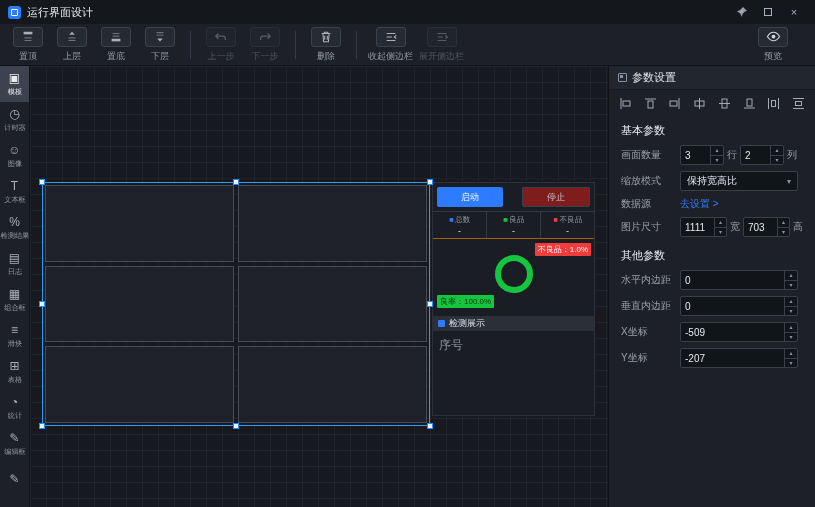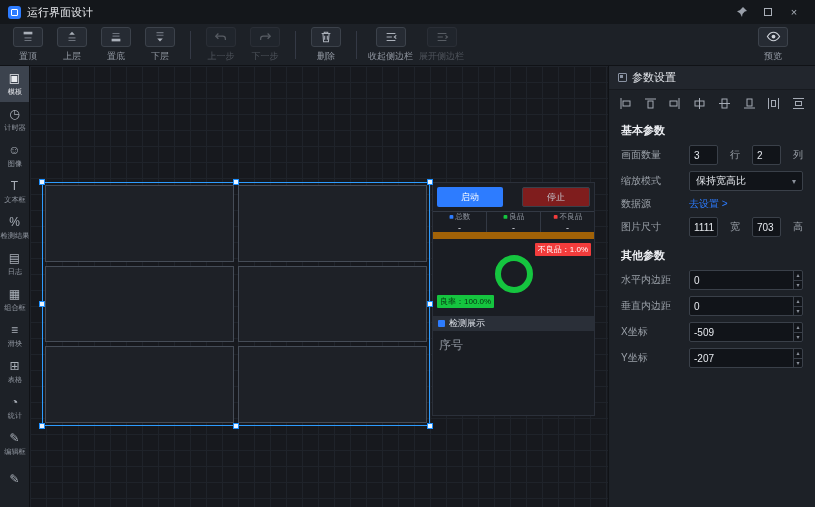--- a/index.html
+++ b/index.html
@@ -47,21 +47,21 @@
   .h-nw{left:-4px;top:-4px;} .h-n{left:50%;margin-left:-3px;top:-4px;} .h-ne{right:-4px;top:-4px;}
   .h-w{left:-4px;top:50%;margin-top:-3px;} .h-e{right:-4px;top:50%;margin-top:-3px;}
   .h-sw{left:-4px;bottom:-4px;} .h-s{left:50%;margin-left:-3px;bottom:-4px;} .h-se{right:-4px;bottom:-4px;}
 
   
   .det-widget { position:absolute; left:402px; top:116px; width:163px; height:234px; background:#1a1d23; border:1px solid #2b303a; display:flex; flex-direction:column; }
   .det-btn-row { display:flex; gap:19px; padding:4px; }
   .det-btn { flex:1; height:20px; display:flex; align-items:center; justify-content:center; font-size:9px; border-radius:2px; cursor:pointer; }
   .det-btn.start { background:#2d7cff; color:#fff; }
   .det-btn.stop { background:#7f1d1d; color:#c6cad2; border:1px solid #3a4049; }
-  .det-stats { display:flex; border-top:1px solid #333944; border-bottom:7px solid #a16207; height:28px; }
+  .det-stats { display:flex; border-top:1px solid #333944; border-bottom:1px solid #a16207; height:28px; }
   .det-stat { flex:1; display:flex; flex-direction:column; align-items:center; justify-content:center; gap:1px; }
   .det-stat + .det-stat { border-left:1px solid #333944; }
   .det-stat .ds-label { font-size:8px; color:#9298a2; display:flex; align-items:center; gap:2px; white-space:nowrap; transform:scale(.95); }
   .dot { width:4px; height:4px; border-radius:1px; display:inline-block; }
   .det-stat .ds-value { font-size:9px; color:#e6e9ee; }
   .gauge-area { position:relative; height:77px; }
   .ring { position:absolute; left:62px; top:16px; width:38px; height:38px; border:6px solid #15c53f; border-radius:50%; }
   .badge { position:absolute; font-size:8px; padding:1px 3px; border-radius:1px; white-space:nowrap; }
   .badge.red { right:3px; top:4px; background:#f23c3c; color:#fff; }
   .badge.green { left:4px; bottom:8px; background:#15c53f; color:#06300f; }
@@ -71,22 +71,22 @@
   .det-colhead { padding:6px 6px; font-size:12px; color:#9298a2; }
 
   
   .params { width:207px; background:#1d2127; border-left:1px solid #101216; display:flex; flex-direction:column; overflow:hidden; }
   .p-header { height:24px; background:#22262d; display:flex; align-items:center; gap:5px; padding:0 9px; border-bottom:1px solid #171a1f; }
   .p-header .phicon { width:9px; height:9px; border:1.5px solid #8a93a3; border-radius:1px; position:relative; }
   .p-header .phicon::after { content:""; position:absolute; left:1px; top:1px; width:3px; height:3px; background:#8a93a3; }
   .p-header .phtitle { font-size:11px; color:#e4e7ec; }
   .align-row { display:flex; justify-content:space-between; align-items:center; padding:7px 10px 5px 10px; }
   .align-ic { cursor:pointer; display:flex; }
-  .sect-title { font-size:11px; font-weight:bold; color:#eceef2; padding:8px 12px 4px 12px; }
-  .p-row { display:flex; align-items:center; gap:12px; padding:3px 12px; }
+  .sect-title { font-size:11px; font-weight:normal; color:#eceef2; padding:8px 12px 4px 12px; }
+  .p-row { display:flex; align-items:center; gap:3px; padding:3px 12px; }
   .p-lbl { width:56px; flex-shrink:0; color:#9aa0a8; font-size:10px; }
   .unit { color:#9aa0a8; font-size:10px; }
   .link { color:#2d7cff; font-size:10px; cursor:pointer; }
   .num { display:inline-flex; border:1px solid #3a4049; background:#111419; border-radius:2px; height:20px; overflow:hidden; }
   .num input { border:0; background:transparent; color:#e6e9ee; font-size:10px; width:29px; padding:0 4px; outline:none; font-family:inherit; }
   .num.mid input { width:33px; }
   .num.wide input { width:103px; }
   .steps { width:13px; border-left:1px solid #3a4049; display:flex; flex-direction:column; }
   .steps span { flex:1; display:flex; align-items:center; justify-content:center; font-size:6px; line-height:6px; color:#8b919b; cursor:pointer; }
   .steps span + span { border-top:1px solid #3a4049; }

